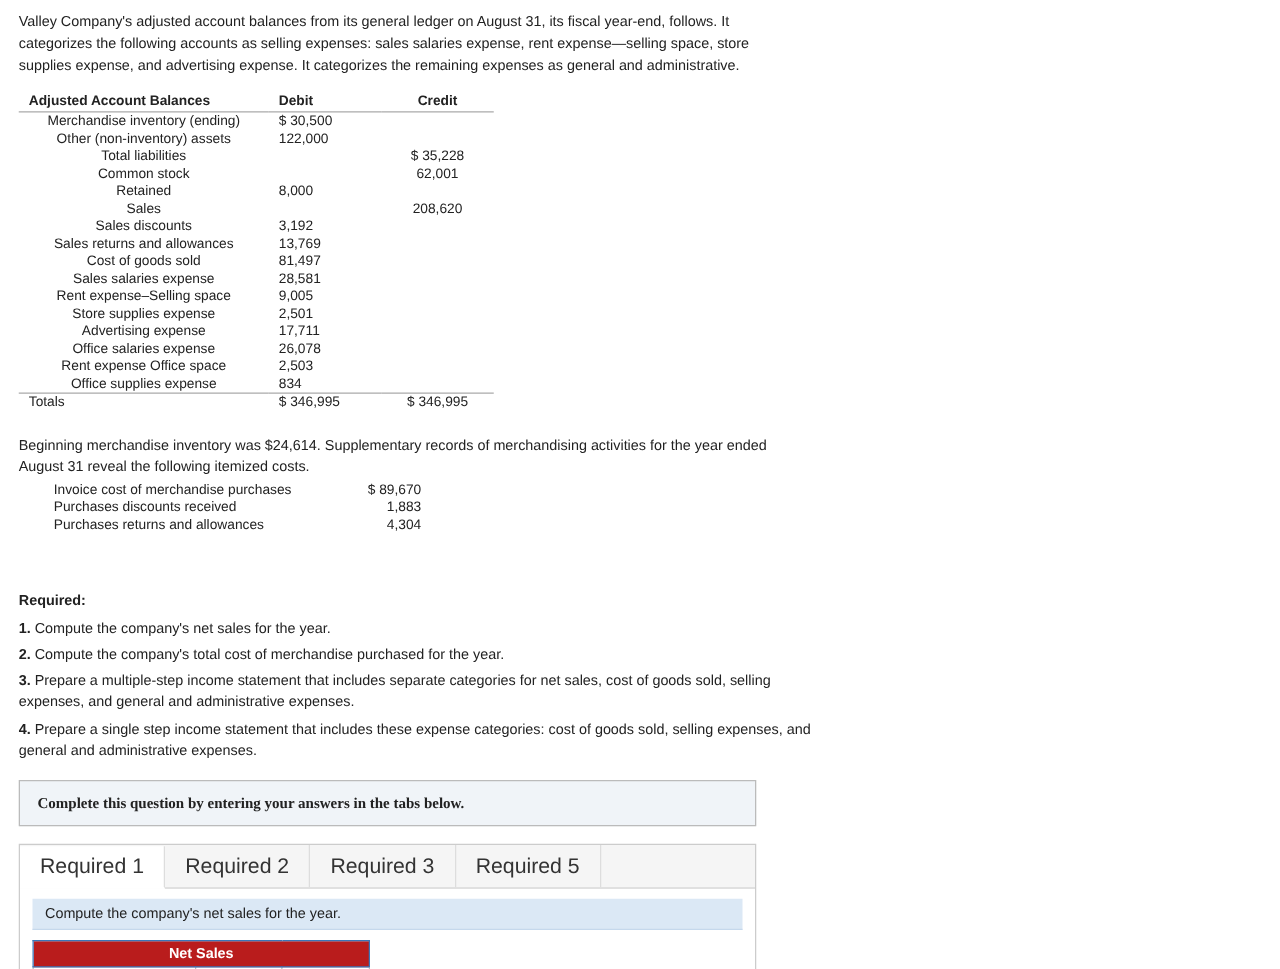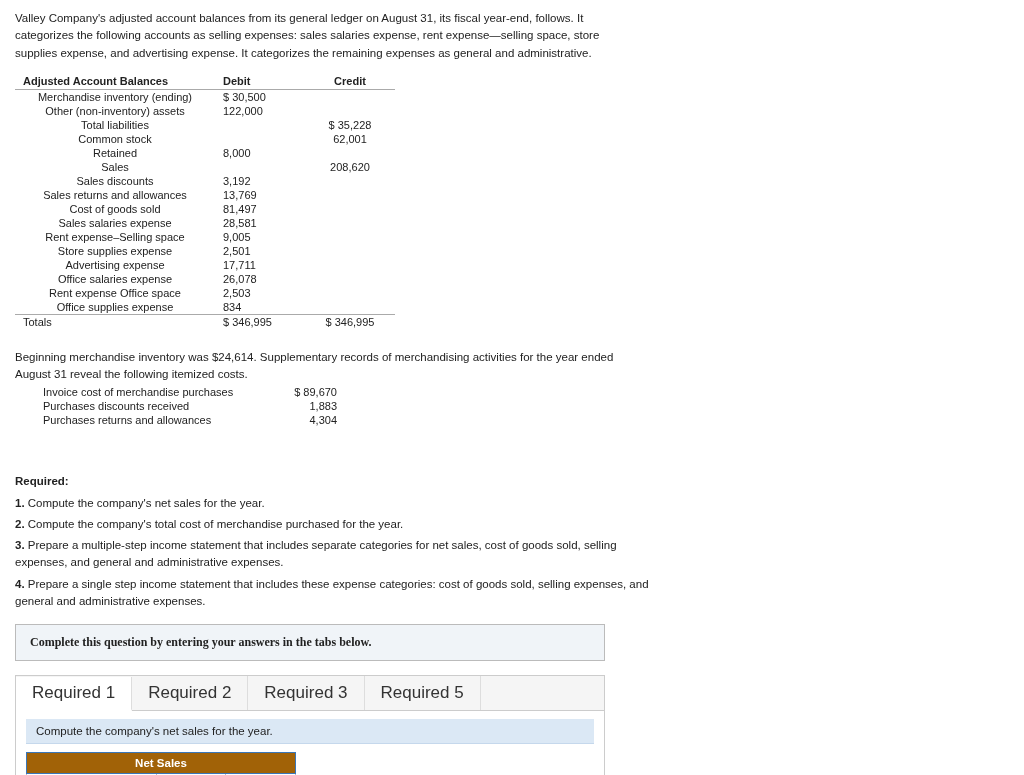--- a/index.html
+++ b/index.html
@@ -115,21 +115,21 @@
       font-size: 11.5px;
       margin-bottom: 8px;
       border-bottom: 1px solid #c5d8ec;
     }
     .net-sales-table {
       border-collapse: collapse;
       width: 270px;
       margin-left: 0;
     }
     .net-sales-table th {
-      background: #a16207;
+      background: #b91c1c;
       color: #fff;
       font-size: 11.5px;
       font-weight: bold;
       text-align: center;
       padding: 4px 8px;
       border: 1px solid #3a76b8;
     }
     .net-sales-table td {
       border: 1px solid #bbb;
       padding: 3px 6px;

